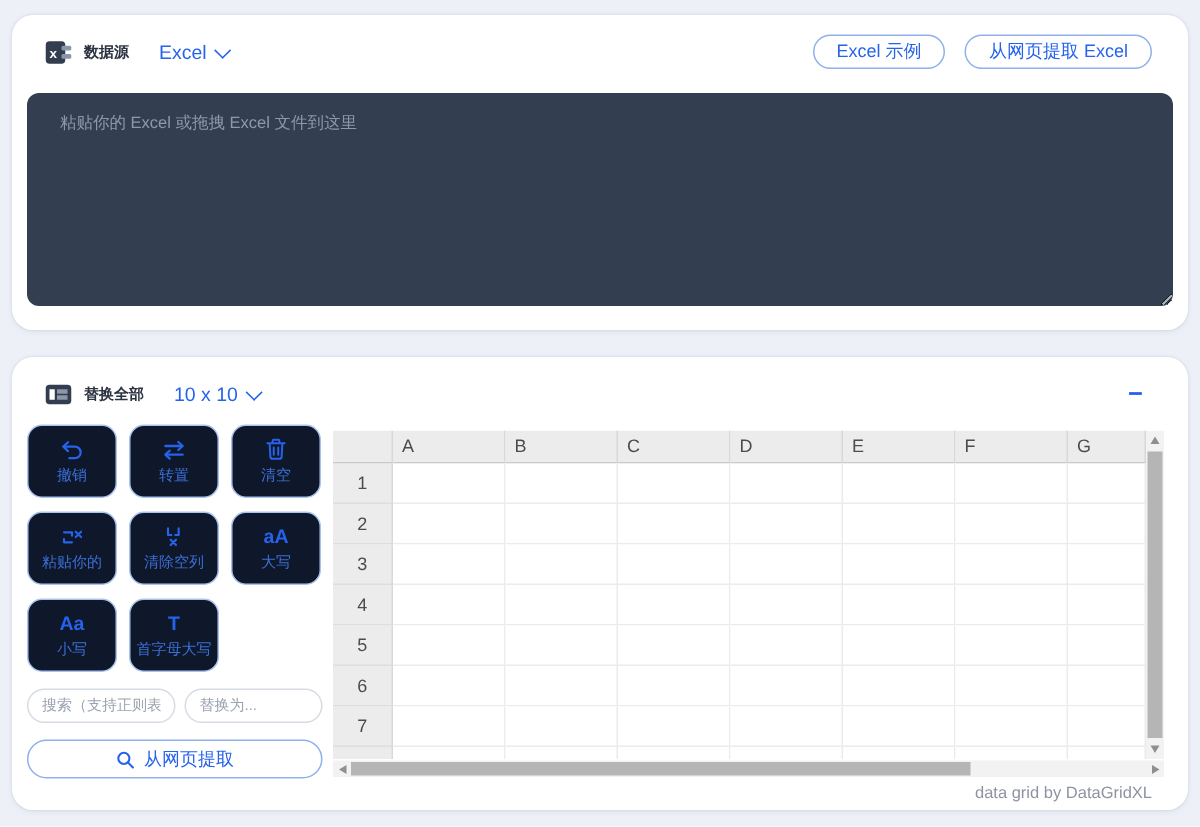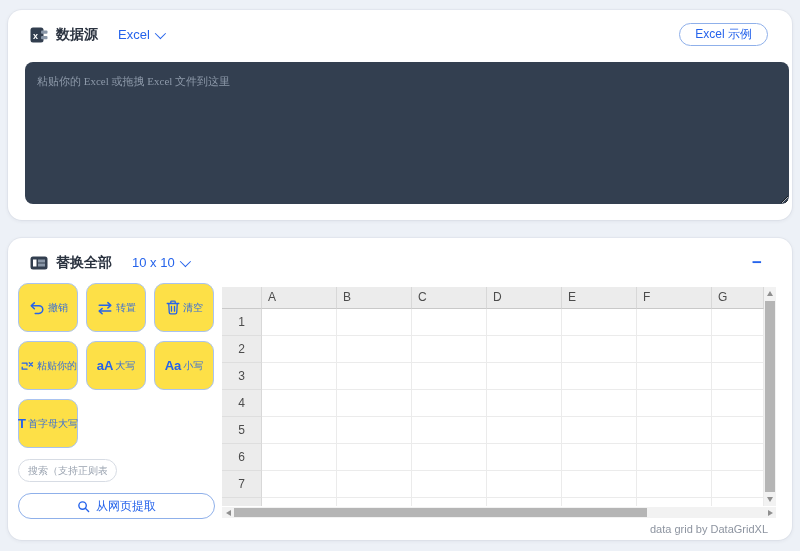--- a/index.html
+++ b/index.html
@@ -16,54 +16,54 @@
     box-shadow: 0 1px 4px rgba(20,35,60,.07), 0 0 0 1px rgba(20,35,60,.03);
   }
   .card-datasource { top: 10px; height: 210px; }
   .card-editor { top: 238px; height: 302px; }
 
   .card-header {
     display: flex; align-items: center;
     padding: 15px 24px 0 22px; height: 34px;
   }
   .hdr-icon { width: 18px; height: 18px; flex: 0 0 18px; }
-  .card-title { font-size: 14px; font-weight: bold; color: #2b3340; margin-left: 8px; }
+  .card-title { font-size: 10px; font-weight: bold; color: #2b3340; margin-left: 8px; }
   .dropdown {
     display: inline-flex; align-items: center; gap: 5px;
     margin-left: 20px; color: #2563eb; font-size: 13px; cursor: pointer;
   }
   .chev { width: 8px; height: 8px; border-right: 1.6px solid #2563eb; border-bottom: 1.6px solid #2563eb;
     transform: rotate(45deg) translateY(-2px); }
   .hdr-actions { margin-left: auto; display: flex; gap: 13px; }
   .pill-btn {
     background: #fff; border: 1px solid #8fb0ea; color: #2563eb;
     font-size: 12px; font-family: "Liberation Sans", sans-serif;
     height: 23px; padding: 0 15px; border-radius: 12px; cursor: pointer; white-space: nowrap;
   }
   .paste-area {
-    position: absolute; left: 17px; top: 52px; width: 764px; height: 142px;
+    position: absolute; left: 10px; top: 52px; width: 764px; height: 142px;
     background: #333f50; border: none; border-radius: 8px;
-    padding: 12px 12px; color: #c9d2de;
-    font-family: Liberation Serif, serif; font-size: 11px;
+    padding: 12px 22px; color: #c9d2de;
+    font-family: Liberation Sans, sans-serif; font-size: 11px;
     resize: both; outline: none;
   }
   .paste-area::placeholder { color: #8d99a9; }
 
   .collapse-btn {
     margin-left: auto; margin-right: 6px; background: none; border: none;
     color: #2563eb; font-size: 17px; font-weight: bold; line-height: 14px; cursor: pointer;
   }
 
   .editor-body { position: absolute; left: 10px; top: 45px; right: 16px; bottom: 8px; }
   .left-tools { position: absolute; left: 0; top: 0; width: 197px; }
   .tool-grid { display: flex; flex-wrap: wrap; gap: 9px 8px; }
   .tool-btn {
-    width: 60px; height: 49px; background: #fde047;
+    width: 60px; height: 49px; background: #0f172a;
     border: 1px solid #a9c3f0; border-radius: 10px; cursor: pointer;
-    display: flex; align-items: center; justify-content: center;
+    display: flex; flex-direction: column; align-items: center; justify-content: center;
     gap: 2px; color: #2563eb; font-family: "Liberation Sans", sans-serif;
   }
   .tool-btn .t-label { font-size: 10px; color: #3b6fd6; white-space: nowrap; }
   .tool-btn svg { display: block; }
   .tool-glyph { font-size: 13px; font-weight: bold; color: #2563eb; line-height: 16px; height: 16px; }
   .find-row { display: flex; gap: 6px; margin-top: 11px; }
   .mini-input {
     height: 23px; border: 1px solid #d7dce4; border-radius: 12px;
     padding: 0 9px; font-size: 10px; color: #333; outline: none;
     font-family: "Liberation Sans", sans-serif; background: #fff;
@@ -129,20 +129,21 @@
       <rect x="11" y="4.5" width="6.5" height="3.2" rx="1" fill="#8a97a8"></rect>
       <rect x="11" y="10" width="6.5" height="3.2" rx="1" fill="#8a97a8"></rect>
     </svg>
     <span class="card-title">数据源</span>
     <span class="dropdown">
       <span>Excel</span>
       <span class="chev"></span>
     </span>
     <div class="hdr-actions">
       <button class="pill-btn">Excel 示例</button>
+      <button class="pill-btn">从网页提取 Excel</button>
     </div>
   </div>
   <textarea class="paste-area" placeholder="粘贴你的 Excel 或拖拽 Excel 文件到这里" style=""></textarea>
 </section>
 
 <section class="card card-editor">
   <div class="card-header">
     <svg class="hdr-icon" viewBox="0 0 18 18">
       <rect x="0.5" y="2.5" width="17" height="13" rx="2.5" fill="#323e4f"></rect>
       <rect x="3" y="5.5" width="3.5" height="7" fill="#fff"></rect>
@@ -191,39 +192,48 @@
 
         <button class="tool-btn">
           <svg width="18" height="16" viewBox="0 0 20 18">
             <path d="M4 5.5 h6 v2.5" fill="none" stroke="#2563eb" stroke-width="1.6" stroke-linecap="round" stroke-linejoin="round"></path>
             <path d="M10 13 H4 v-2.5" fill="none" stroke="#2563eb" stroke-width="1.6" stroke-linecap="round" stroke-linejoin="round"></path>
             <path d="M12.8 5 l4 4 M16.8 5 l-4 4" fill="none" stroke="#2563eb" stroke-width="1.6" stroke-linecap="round"></path>
           </svg>
           <span class="t-label">粘贴你的</span>
         </button>
 
+        <button class="tool-btn">
+          <svg width="18" height="16" viewBox="0 0 20 18">
+            <path d="M5.5 2.5 v5 h2.5" fill="none" stroke="#2563eb" stroke-width="1.6" stroke-linecap="round" stroke-linejoin="round"></path>
+            <path d="M13.5 2.5 v5 h-2.5" fill="none" stroke="#2563eb" stroke-width="1.6" stroke-linecap="round" stroke-linejoin="round"></path>
+            <path d="M7.5 11 l4 4 M11.5 11 l-4 4" fill="none" stroke="#2563eb" stroke-width="1.6" stroke-linecap="round"></path>
+          </svg>
+          <span class="t-label">清除空列</span>
+        </button>
 
         <button class="tool-btn">
           <span class="tool-glyph">aA</span>
           <span class="t-label">大写</span>
         </button>
 
         <button class="tool-btn">
           <span class="tool-glyph">Aa</span>
           <span class="t-label">小写</span>
         </button>
 
         <button class="tool-btn">
           <span class="tool-glyph">T</span>
           <span class="t-label">首字母大写</span>
         </button>
       </div>
 
       <div class="find-row">
         <input class="mini-input search-input" placeholder="搜索（支持正则表达式）" style="">
+        <input class="mini-input replace-input" placeholder="替换为..." style="">
       </div>
 
       <button class="replace-all-btn">
         <svg width="13" height="13" viewBox="0 0 14 14">
           <circle cx="6" cy="6" r="4" fill="none" stroke="#2563eb" stroke-width="1.5"></circle>
           <path d="M9 9 L12.5 12.5" stroke="#2563eb" stroke-width="1.5" stroke-linecap="round"></path>
         </svg>
         <span>从网页提取</span>
       </button>
     </div>

